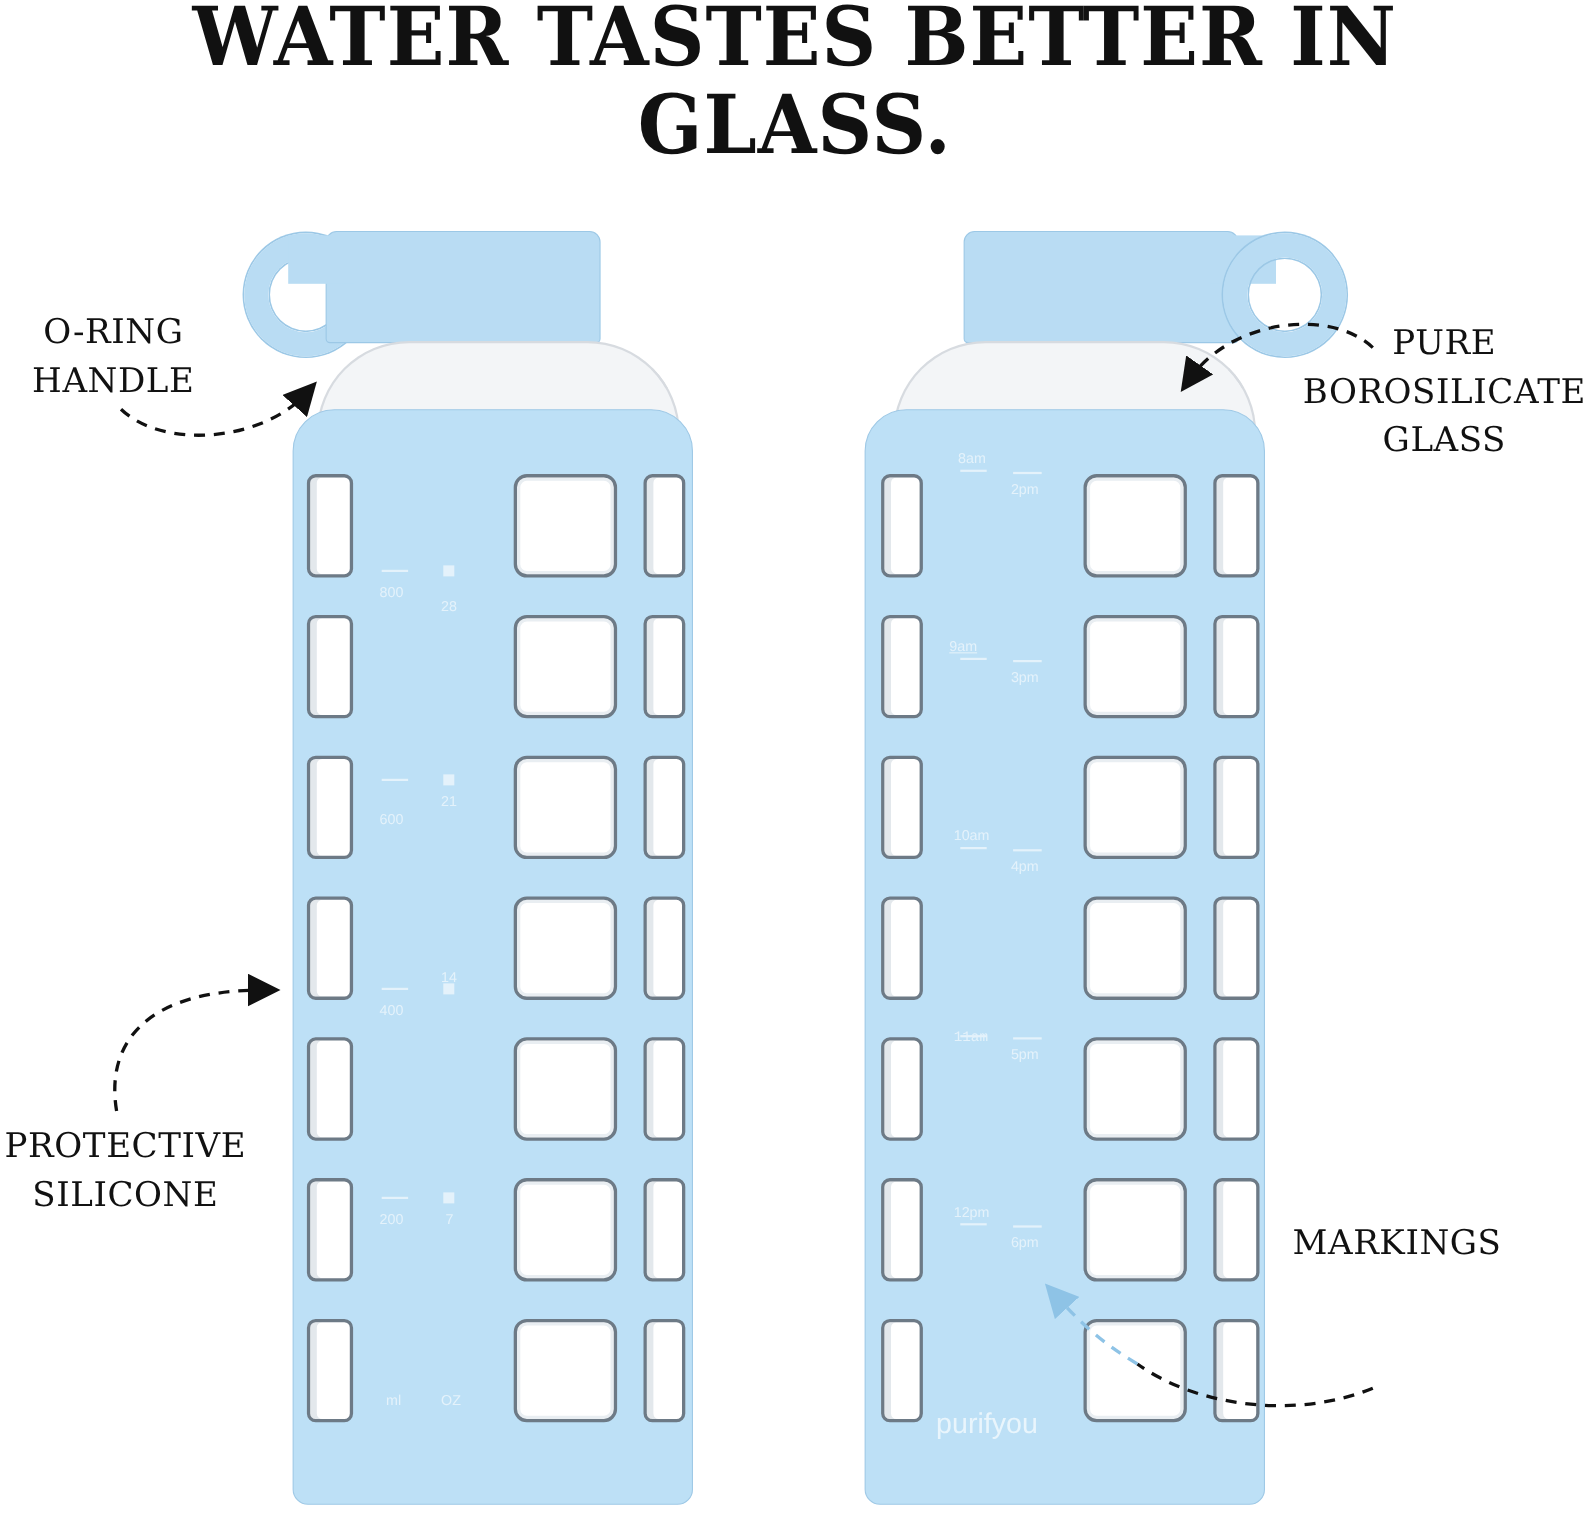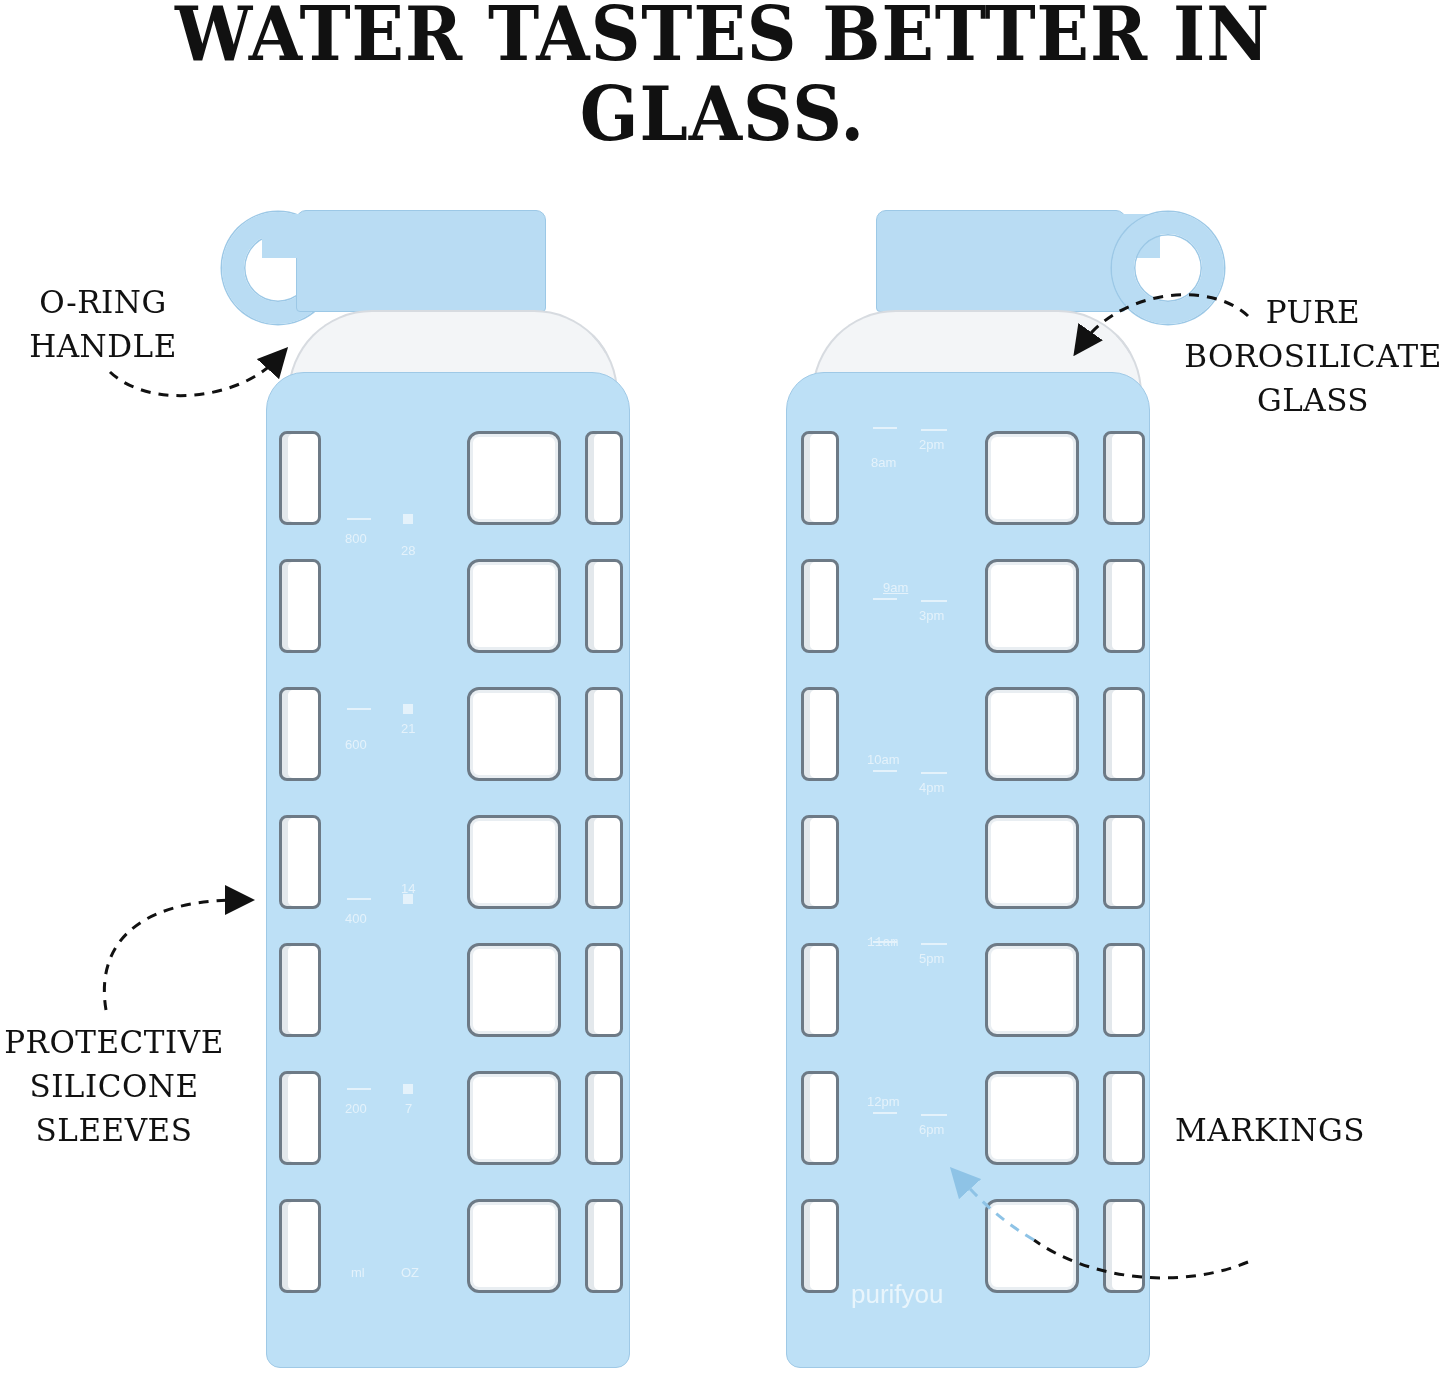--- a/index.html
+++ b/index.html
@@ -34,21 +34,20 @@
   <span class="line">HANDLE</span>
 </div>
 <div class="callout" style="left:1178px;top:290px;width:270px;">
   <span class="line">PURE</span>
   <span class="line">BOROSILICATE</span>
   <span class="line">GLASS</span>
 </div>
 <div class="callout" style="left:0px;top:1020px;width:228px;">
   <span class="line">PROTECTIVE</span>
   <span class="line">SILICONE</span>
-  <span class="line">SLEEVES</span>
 </div>
 <div class="callout" style="left:1160px;top:1108px;width:220px;">
   <span class="line">MARKINGS</span>
 </div>
 
 <div class="bottle" style="left:0;top:0;">
   <div class="ring" style="left:222px;top:212px;width:68px;height:68px;"></div>
   <div class="cap" style="left:296px;top:210px;width:248px;height:100px;border-radius:10px 10px 4px 4px;"></div>
   <div class="cap" style="left:262px;top:214px;width:60px;height:44px;border:none;"></div>
   <div class="glass" style="left:288px;top:310px;width:326px;height:80px;border-radius:160px 160px 0 0;"></div>
@@ -125,26 +124,26 @@
     <div class="win" style="left:198px;top:826px;width:88px;height:88px;"></div>
 
     <div class="slot" style="left:316px;top:58px;width:36px;height:88px;"></div>
     <div class="slot" style="left:316px;top:186px;width:36px;height:88px;"></div>
     <div class="slot" style="left:316px;top:314px;width:36px;height:88px;"></div>
     <div class="slot" style="left:316px;top:442px;width:36px;height:88px;"></div>
     <div class="slot" style="left:316px;top:570px;width:36px;height:88px;"></div>
     <div class="slot" style="left:316px;top:698px;width:36px;height:88px;"></div>
     <div class="slot" style="left:316px;top:826px;width:36px;height:88px;"></div>
 
-    <div class="mark" style="left:84px;top:36px;margin-top:46px;">8am</div>
+    <div class="mark" style="left:84px;top:36px;">8am</div>
     <div class="tick" style="left:86px;top:54px;width:24px;"></div>
     <div class="tick" style="left:134px;top:56px;width:26px;"></div>
     <div class="mark" style="left:132px;top:64px;">2pm</div>
 
-    <div class="mark" style="left:96px;top:207px;text-decoration:underline;">9am</div>
+    <div class="mark" style="left:76px;top:207px;text-decoration:underline;">9am</div>
     <div class="tick" style="left:86px;top:225px;width:24px;"></div>
     <div class="tick" style="left:134px;top:227px;width:26px;"></div>
     <div class="mark" style="left:132px;top:235px;">3pm</div>
 
     <div class="mark" style="left:80px;top:379px;">10am</div>
     <div class="tick" style="left:86px;top:397px;width:24px;"></div>
     <div class="tick" style="left:134px;top:399px;width:26px;"></div>
     <div class="mark" style="left:132px;top:407px;">4pm</div>
 
     <div class="mark" style="left:80px;top:562px;font-family:Liberation Mono, monospace;">11am</div>

